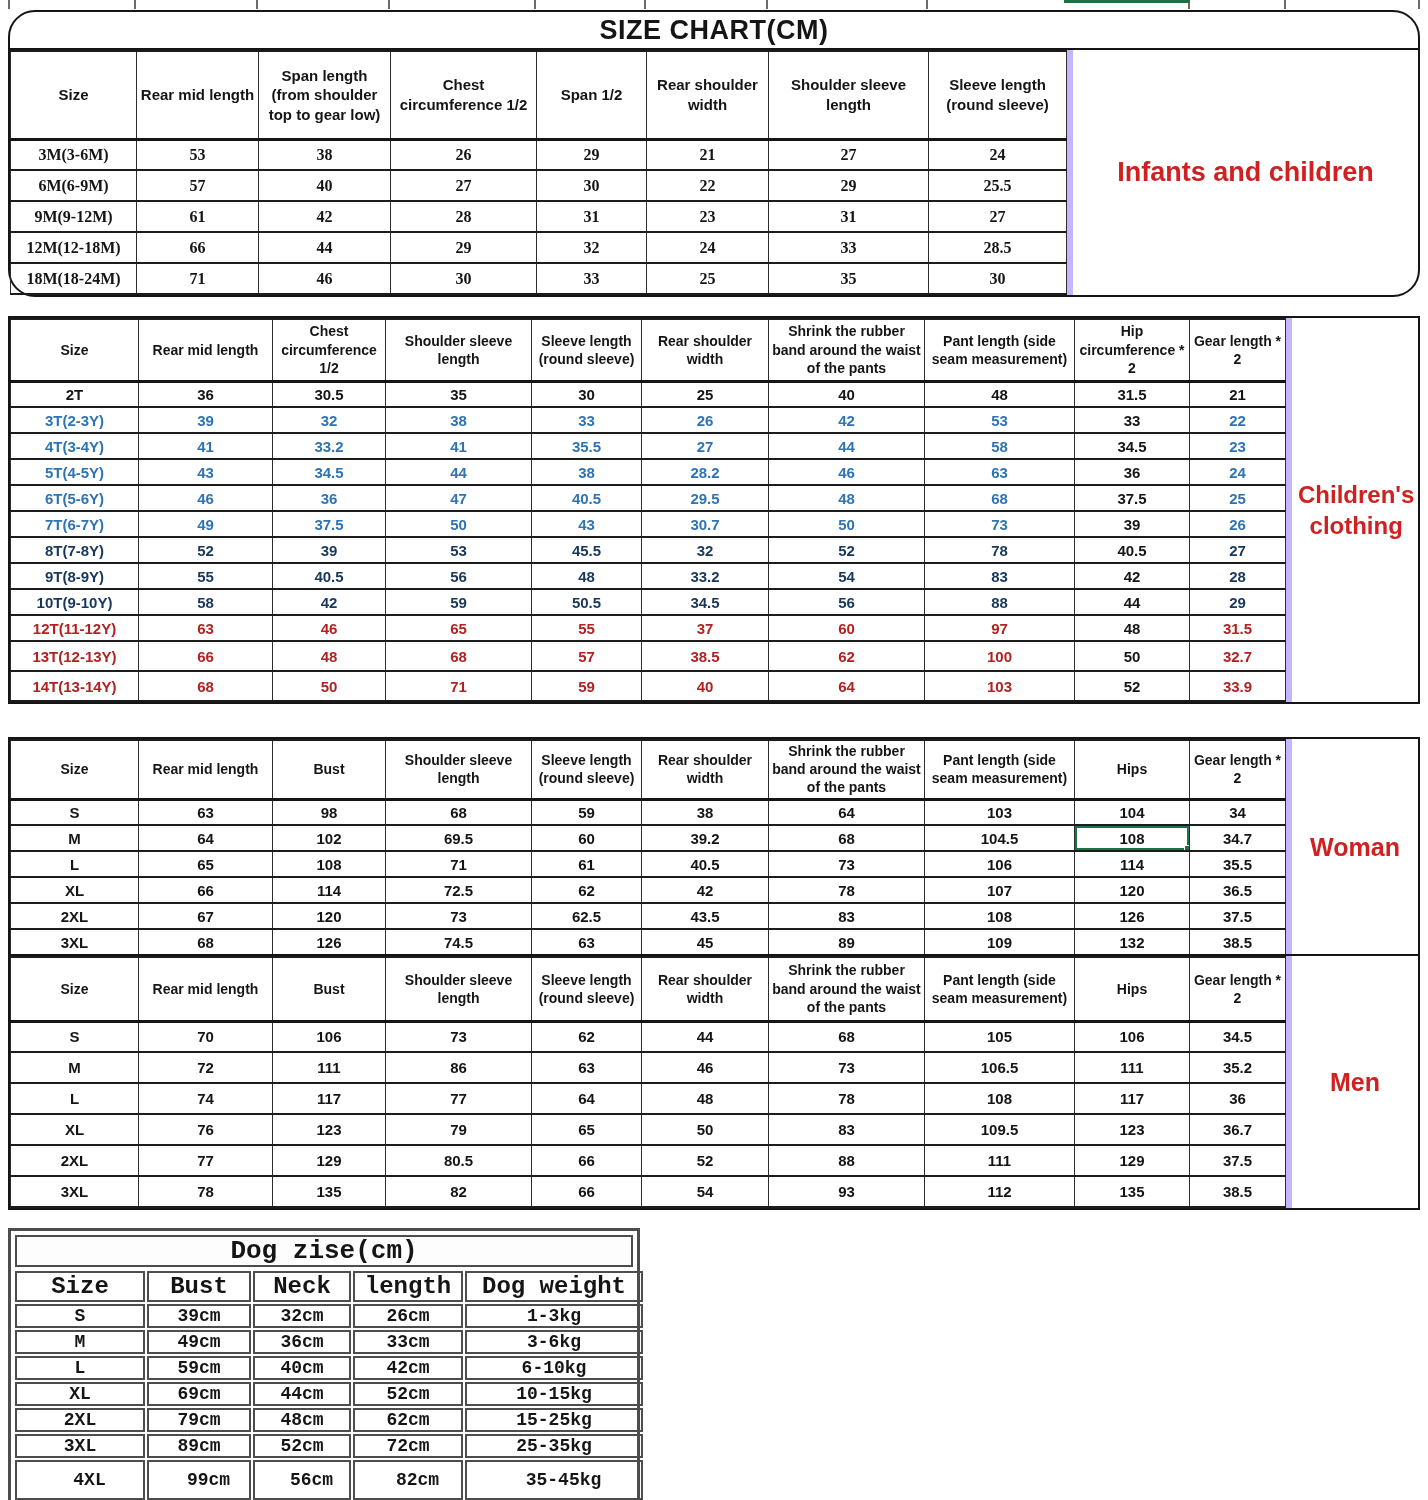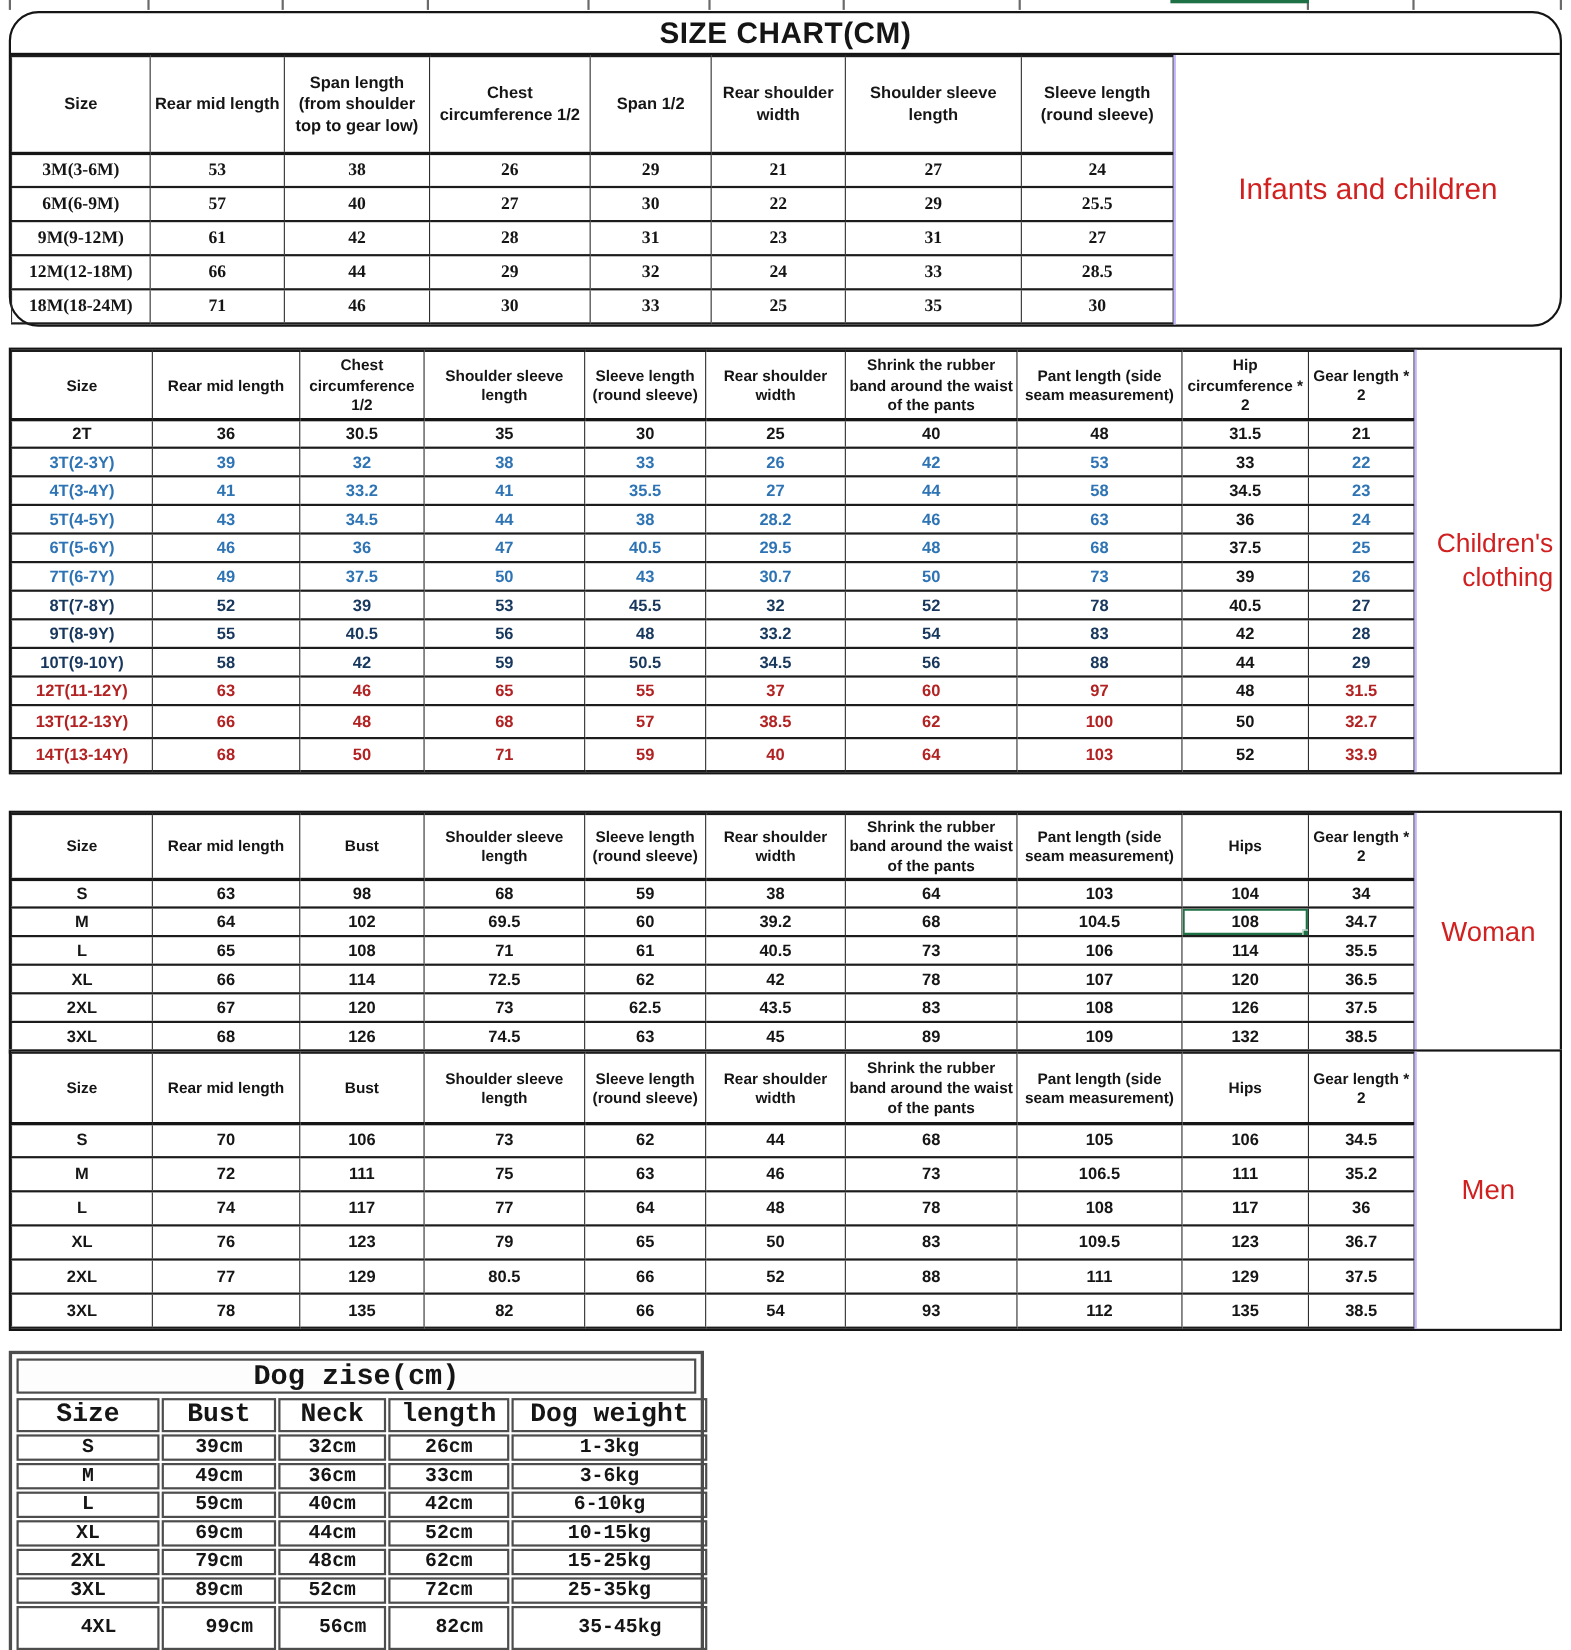--- a/index.html
+++ b/index.html
@@ -24,22 +24,22 @@
   table.grid { border-collapse:collapse; table-layout:fixed; }
   .grid th, .grid td {
     border:1px solid #2e2e2e; border-top:2px solid #1c1c1c; border-bottom:2px solid #1c1c1c;
     text-align:center; vertical-align:middle; font-weight:bold;
     padding:1px 3px; overflow:hidden;
   }
   .grid thead th { border-bottom:3px solid #151515; line-height:1.3; }
 
   .side-label {
     flex:1; display:flex; align-items:center; justify-content:center;
-    text-align:right; font-weight:normal; color:var(--label-red,#d02020);
-    border-left:2px solid #c4b5fd; padding:0 6px; line-height:1.3;
+    text-align:center; font-weight:bold; color:var(--label-red,#d02020);
+    border-left:6px solid #c4b5fd; padding:0 6px; line-height:1.3;
   }
 
   
   .block-infants { top:10px; width:1412px;border-radius:27px; }
   .tbl-infants { width:1056px; flex:0 0 1056px; font-size:16px; }
   .tbl-infants thead th { height:88px; font-size:15px; }
   .tbl-infants tbody tr { height:31px;font-family:Liberation Serif, serif; }
   .lbl-infants { font-size:27px; }
 
   
@@ -522,21 +522,21 @@
             <td>44</td>
             <td>68</td>
             <td>105</td>
             <td>106</td>
             <td>34.5</td>
           </tr>
           <tr class="row-default">
             <td>M</td>
             <td>72</td>
             <td>111</td>
-            <td>75</td>
+            <td>86</td>
             <td>63</td>
             <td>46</td>
             <td>73</td>
             <td>106.5</td>
             <td>111</td>
             <td>35.2</td>
           </tr>
           <tr class="row-default">
             <td>L</td>
             <td>74</td>

